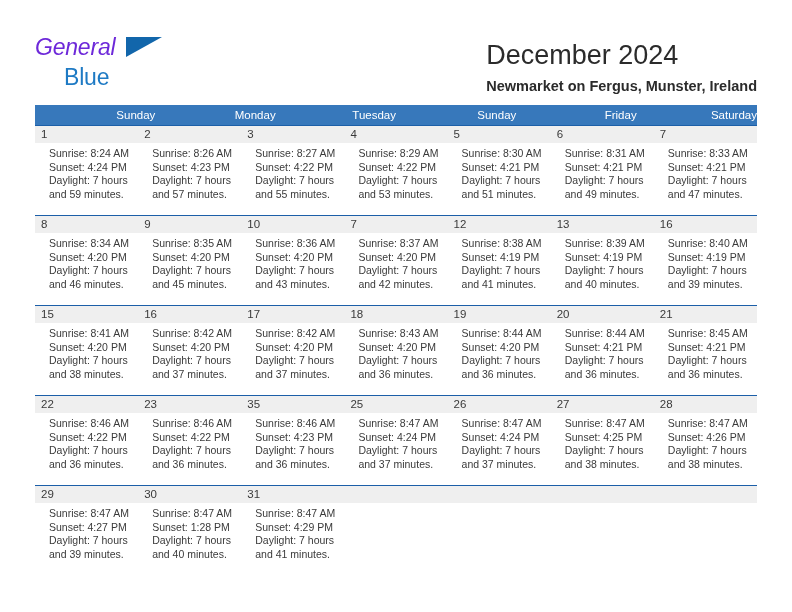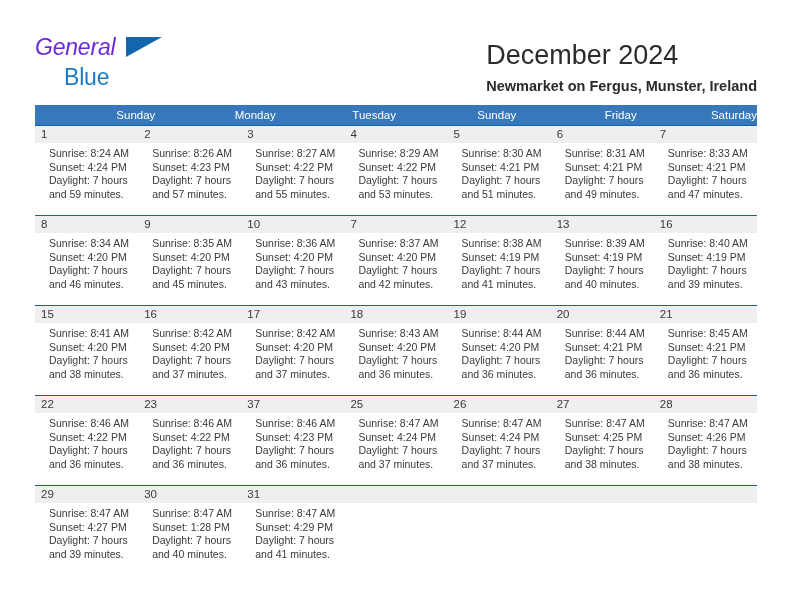--- a/index.html
+++ b/index.html
@@ -351,21 +351,21 @@
               <div class="info-line">Daylight: 7 hours</div>
               <div class="info-line">and 36 minutes.</div>
             </div>
           </div>
         </div>
         <div class="week">
           <div class="week-rule"></div>
           <div class="date-row">
             <div class="date-cell">22</div>
             <div class="date-cell">23</div>
-            <div class="date-cell">37</div>
+            <div class="date-cell">35</div>
             <div class="date-cell">25</div>
             <div class="date-cell">26</div>
             <div class="date-cell">27</div>
             <div class="date-cell">28</div>
           </div>
           <div class="info-row">
             <div class="info-cell">
               <div class="info-line">Sunrise: 8:46 AM</div>
               <div class="info-line">Sunset: 4:22 PM</div>
               <div class="info-line">Daylight: 7 hours</div>

